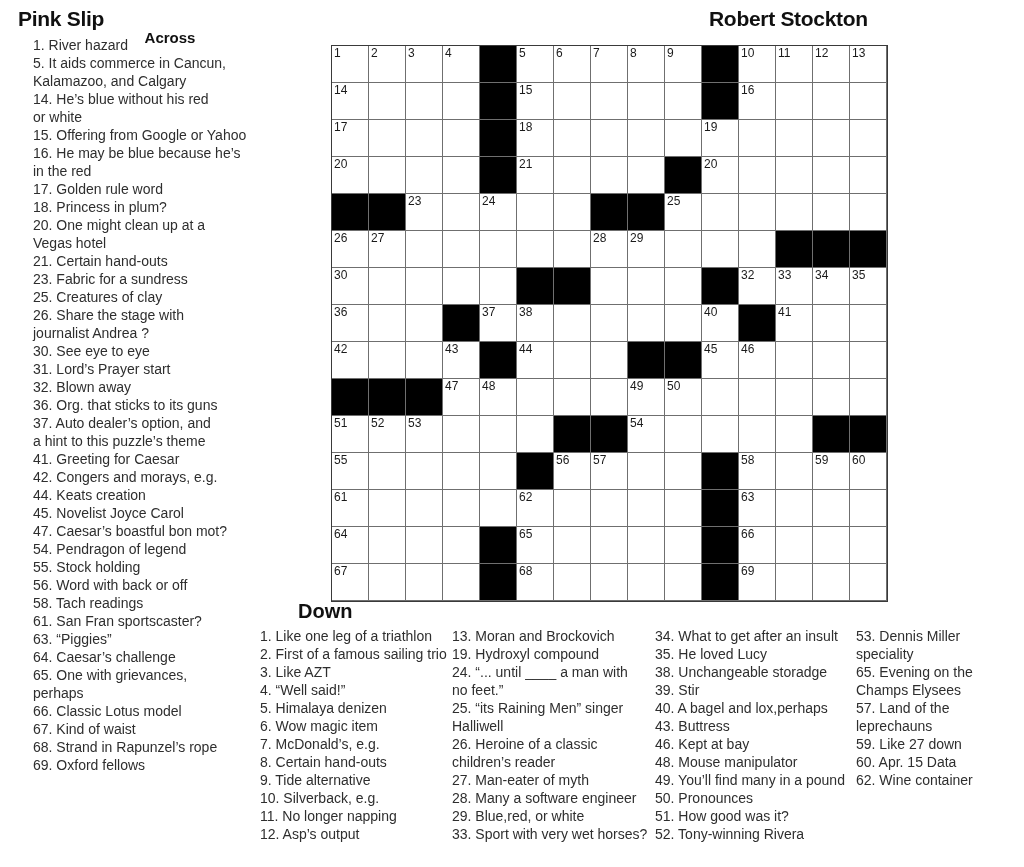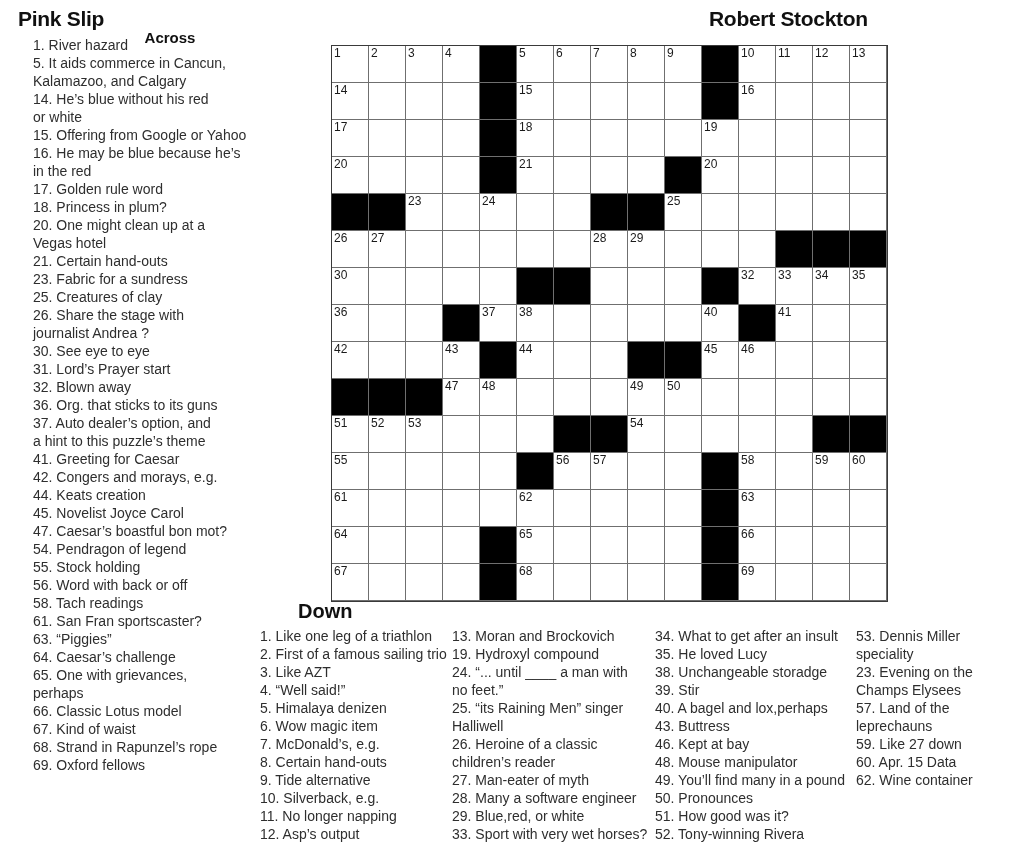--- a/index.html
+++ b/index.html
@@ -479,20 +479,20 @@
     <div class="clue">46. Kept at bay</div>
     <div class="clue">48. Mouse manipulator</div>
     <div class="clue">49. You’ll find many in a pound</div>
     <div class="clue">50. Pronounces</div>
     <div class="clue">51. How good was it?</div>
     <div class="clue">52. Tony-winning Rivera</div>
   </div>
 <div class="down-col down-col-3">
     <div class="clue">53. Dennis Miller
 speciality</div>
-    <div class="clue">23. Evening on the
+    <div class="clue">65. Evening on the
 Champs Elysees</div>
     <div class="clue">57. Land of the
 leprechauns</div>
     <div class="clue">59. Like 27 down</div>
     <div class="clue">60. Apr. 15 Data</div>
     <div class="clue">62. Wine container</div>
   </div>
 
 </body></html>

